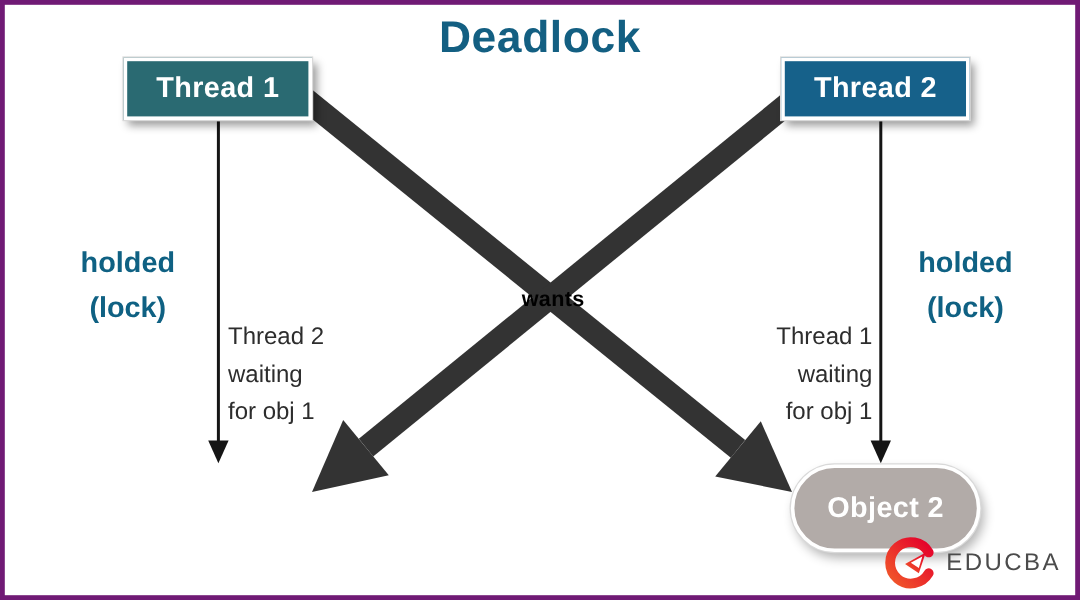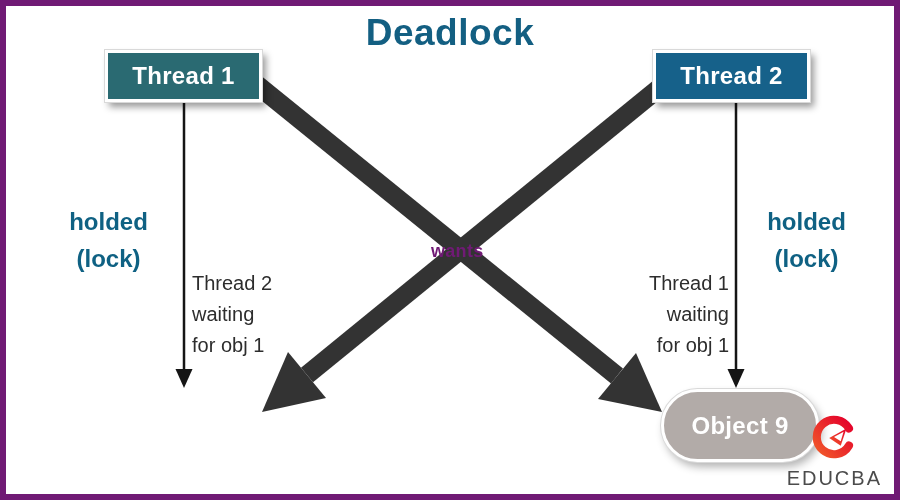--- a/index.html
+++ b/index.html
@@ -1,18 +1,18 @@
 <!DOCTYPE html>
 <html style="--title: #135f82; --thread1-fill: #2a6a72; --thread2-fill: #16618a; --object1-fill: #74b99f; --object2-fill: #b2aba8; --arrow-dark: #333333; --hold-label: #0f6183; --wait-text: #2d2d2d; --brand-text: #4b4b4b; --brand-red: #e4262c; --brand-orange: #f1592a;"><head>
 <meta charset="utf-8">
 <style>
   html,body{margin:0;padding:0;background:#fff;}
   .canvas{
     position:relative;width:900px;height:500px;background:#ffffff;
-    border:6px solid #701a75;box-sizing:border-box;overflow:hidden;
+    border:4px solid #701a75;box-sizing:border-box;overflow:hidden;
     font-family:"Liberation Sans", sans-serif;
   }
   .title{
     position:absolute;left:0;right:0;top:6px;text-align:center;
     font-size:37px;font-weight:bold;letter-spacing:0.5px;
     color:var(--title,#135f82);
   }
   svg.arrows{position:absolute;left:0;top:0;z-index:1;}
   .shaft{stroke:var(--arrow-dark,#333333);stroke-width:19;}
   .head{fill:var(--arrow-dark,#333333);}
@@ -29,39 +29,39 @@
   }
   .thread1{left:99px;top:44px;background:var(--thread1-fill,#2a6a72);}
   .thread2{left:647px;top:44px;background:var(--thread2-fill,#16618a);}
   .pill{
     width:158px;height:73px;border-radius:37px;
     box-shadow:0 0 0 1px #d9d9d9, 3px 5px 9px rgba(0,0,0,0.30);
   }
   .object1{left:99px;top:383px;background:var(--object1-fill,#74b99f);}
   .object2{left:655px;top:383px;background:var(--object2-fill,#b2aba8);}
   .wants{
-    position:absolute;z-index:3;left:425px;top:235px;width:64px;text-align:left;
-    color:#701a75;font-weight:bold;font-size:18px;letter-spacing:0.3px;
+    position:absolute;z-index:3;left:425px;top:235px;width:64px;text-align:center;
+    color:#000000;font-weight:bold;font-size:18px;letter-spacing:0.3px;
   }
   .hold{
     position:absolute;z-index:2;width:125px;text-align:center;
     color:var(--hold-label,#0f6183);font-weight:bold;font-size:24px;line-height:37px;
   }
   .hold-left{left:40px;top:197px;}
   .hold-right{left:738px;top:197px;}
   .wait{
     position:absolute;z-index:2;top:262px;
     color:var(--wait-text,#2d2d2d);font-size:20px;line-height:31px;
   }
   .wait-left{left:186px;text-align:left;}
   .wait-right{left:590px;width:133px;text-align:right;}
   .hold span,.wait span{display:block;}
   .brand{
     position:absolute;z-index:2;right:12px;bottom:4px;
-    display:flex;align-items:center;gap:7px;flex-direction:column;
+    display:flex;align-items:center;gap:7px;
   }
   .brand-text{
     color:var(--brand-text,#4b4b4b);font-size:20px;letter-spacing:2px;font-weight:normal;
   }
 </style>
 </head>
 <body>
 
 <div class="canvas">
 
@@ -88,21 +88,21 @@
     </g>
   </svg>
 
   <div class="node box thread1">
     <span>Thread 1</span>
   </div>
   <div class="node box thread2">
     <span>Thread 2</span>
   </div>
   <div class="node pill object2">
-    <span>Object 9</span>
+    <span>Object 2</span>
   </div>
 
   <div class="wants">wants</div>
 
   <div class="hold hold-left">
     <span>holded</span>
     <span>(lock)</span>
   </div>
   <div class="hold hold-right">
     <span>holded</span>

